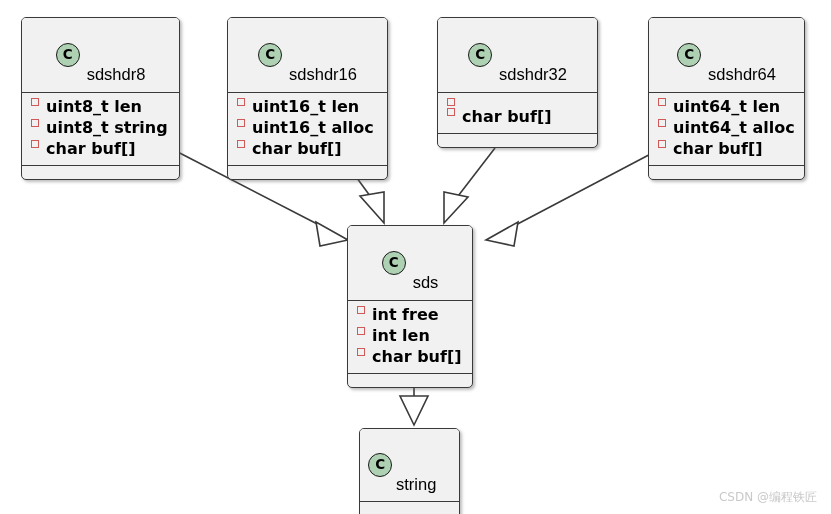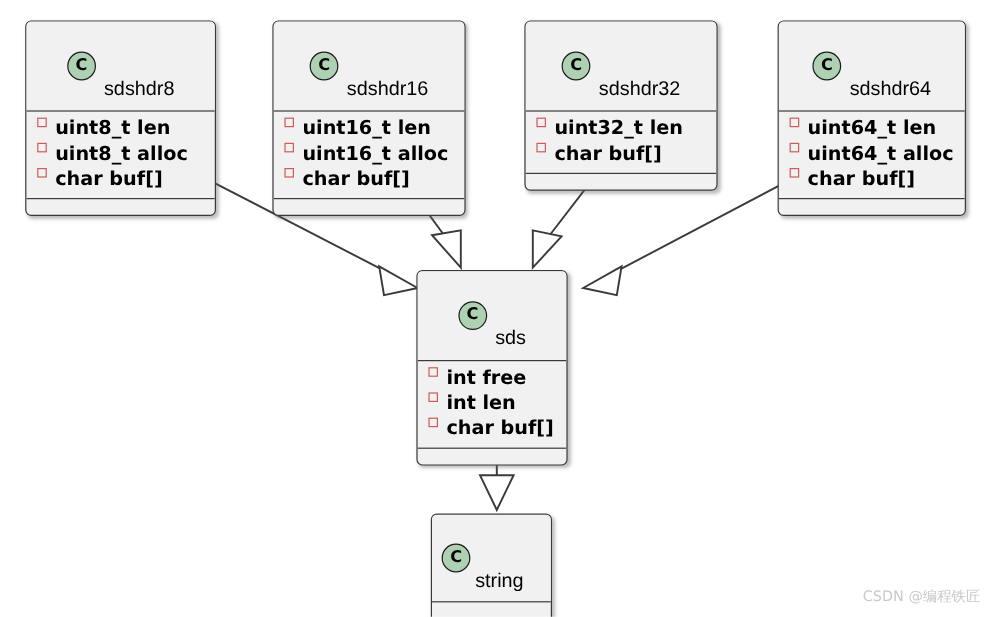--- a/index.html
+++ b/index.html
@@ -176,21 +176,21 @@
       <span class="class-title">sdshdr8</span>
     </div>
     <div class="uml-divider"></div>
     <div class="uml-attributes">
       <div class="attr-row">
         <span class="attr-marker"></span>
         <span class="attr-text">uint8_t len</span>
       </div>
       <div class="attr-row">
         <span class="attr-marker"></span>
-        <span class="attr-text">uint8_t alloc</span>
+        <span class="attr-text">uint8_t string</span>
       </div>
       <div class="attr-row">
         <span class="attr-marker"></span>
         <span class="attr-text">char buf[]</span>
       </div>
     </div>
     <div class="uml-divider"></div>
     <div class="uml-methods"></div>
   </div>
 
@@ -220,21 +220,20 @@
 
   <div class="uml-class" style="left:437px; top:17px; width:161px;">
     <div class="uml-header">
       <span class="class-icon">C</span>
       <span class="class-title">sdshdr32</span>
     </div>
     <div class="uml-divider"></div>
     <div class="uml-attributes">
       <div class="attr-row">
         <span class="attr-marker"></span>
-        <span class="attr-text">uint32_t len</span>
       </div>
       <div class="attr-row">
         <span class="attr-marker"></span>
         <span class="attr-text">char buf[]</span>
       </div>
     </div>
     <div class="uml-divider"></div>
     <div class="uml-methods"></div>
   </div>
 

